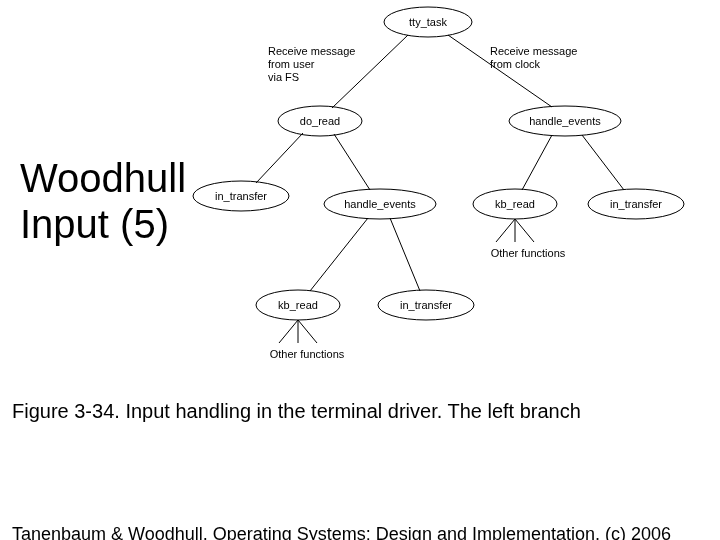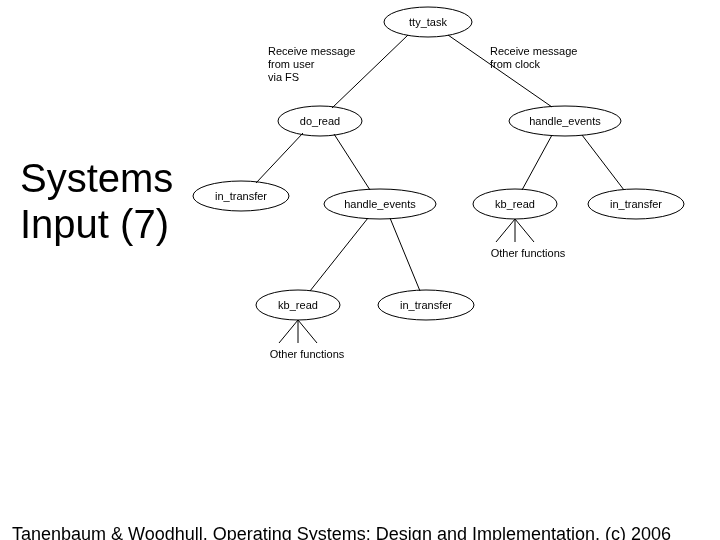--- a/index.html
+++ b/index.html
@@ -16,25 +16,26 @@
   .elabel{font-family:Arial,Helvetica,sans-serif;font-size:11px;fill:#000}
   .node ellipse{fill:#fff;stroke:#000;stroke-width:1}
   .edge{stroke:#000;stroke-width:1;fill:none}
   .fan{stroke:#000;stroke-width:1}
 </style>
 </head>
 <body>
 <div class="slide">
 
 <div class="title">
-  <span>Systems</span><br>
-  <span>Input (7)</span>
+  <span>Woodhull</span><br>
+  <span>Input (5)</span>
 </div>
 
 <div class="caption">
+  <span>Figure 3-34. Input handling in the terminal driver. The left branch</span>
 </div>
 
 <div class="credit">Tanenbaum &amp; Woodhull, Operating Systems: Design and Implementation, (c) 2006</div>
 
 <svg width="720" height="395">
 
   <g class="node">
     <ellipse cx="428" cy="22" rx="44" ry="15"></ellipse>
     <text class="nlabel" x="428" y="26">tty_task</text>
   </g>

